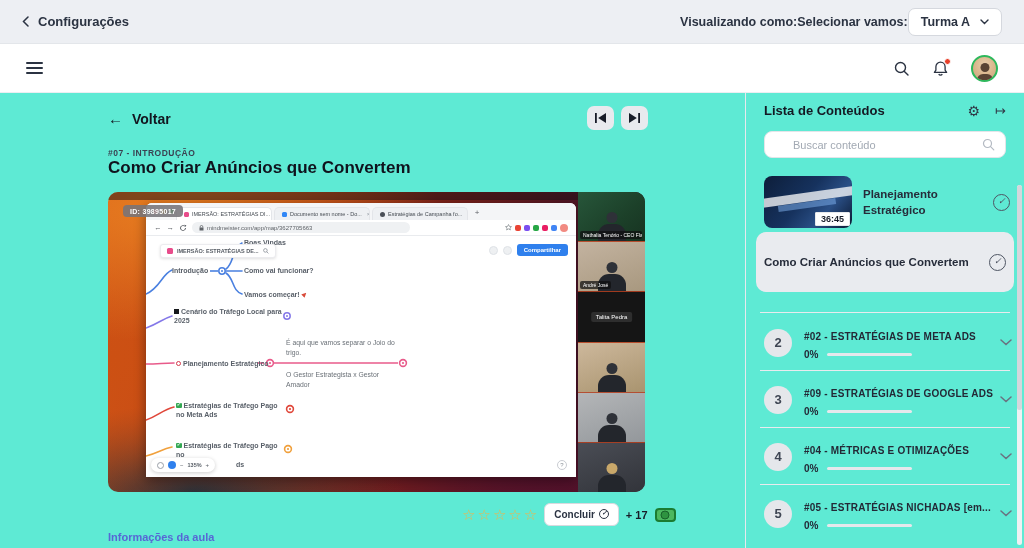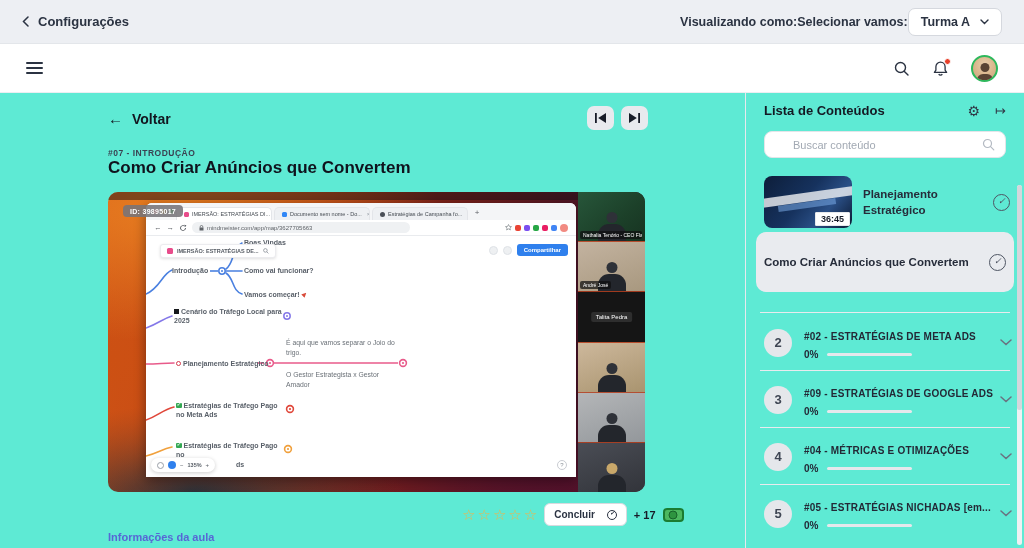--- a/index.html
+++ b/index.html
@@ -103,21 +103,21 @@
   .p6 .person::before { background:#c9a86a; }
   .ptag { position:absolute; left:2px; bottom:2px; max-width:62px; background:rgba(15,15,15,.72); color:#fff; font-size:5px; padding:1px 3px; border-radius:2px; white-space:nowrap; overflow:hidden; }
   .ptag:empty { display:none; }
   .ptag-center { position:absolute; left:50%; top:50%; transform:translate(-50%,-50%); background:#2e2e2e; color:#fff; font-size:6px; padding:2px 5px; border-radius:2px; white-space:nowrap; }
 
   
   .rating { position:absolute; left:462px; top:503px; display:flex; align-items:center; gap:7px; }
   .stars { display:flex; gap:2px; }
   .star { font-size:15px; line-height:1; color:#ecb54e; cursor:pointer; }
   .star::before { content:"☆"; }
-  .btn-concluir { display:flex; align-items:center; gap:12px; background:#fff; border:1px solid #d8dadf; border-radius:6px; padding:5px 9px; font-size:10px; font-weight:700; color:#2b3342; cursor:pointer; font-family:inherit; }
+  .btn-concluir { display:flex; align-items:flex-start; gap:4px; background:#fff; border:1px solid #d8dadf; border-radius:6px; padding:5px 9px; font-size:10px; font-weight:700; color:#2b3342; cursor:pointer; font-family:inherit; }
   .ccheck { width:10px; height:10px; border-radius:50%; border:1px solid #2b3342; position:relative; }
   .ccheck::after { content:"✓"; position:absolute; left:2px; top:-1.5px; font-size:6.5px; color:#2b3342; }
   .points { font-size:11px; font-weight:800; color:#171c28; }
   .coin { width:21px; height:14px; background:#4cb85f; border:2px solid #1b7c31; border-radius:4px; position:relative; }
   .coin::after { content:""; position:absolute; left:50%; top:50%; transform:translate(-50%,-50%); width:7px; height:7px; border-radius:50%; background:#2e9440; border:1px solid #17632a; }
   .info-link { position:absolute; left:108px; top:531px; font-size:11px; font-weight:700; color:#5767d5; cursor:pointer; }
 
   
   .side { position:absolute; left:745px; top:93px; width:279px; height:455px; border-left:1px solid #e7e9ed; }
   .side-head { position:absolute; left:18px; right:18px; top:10px; display:flex; align-items:center; }

